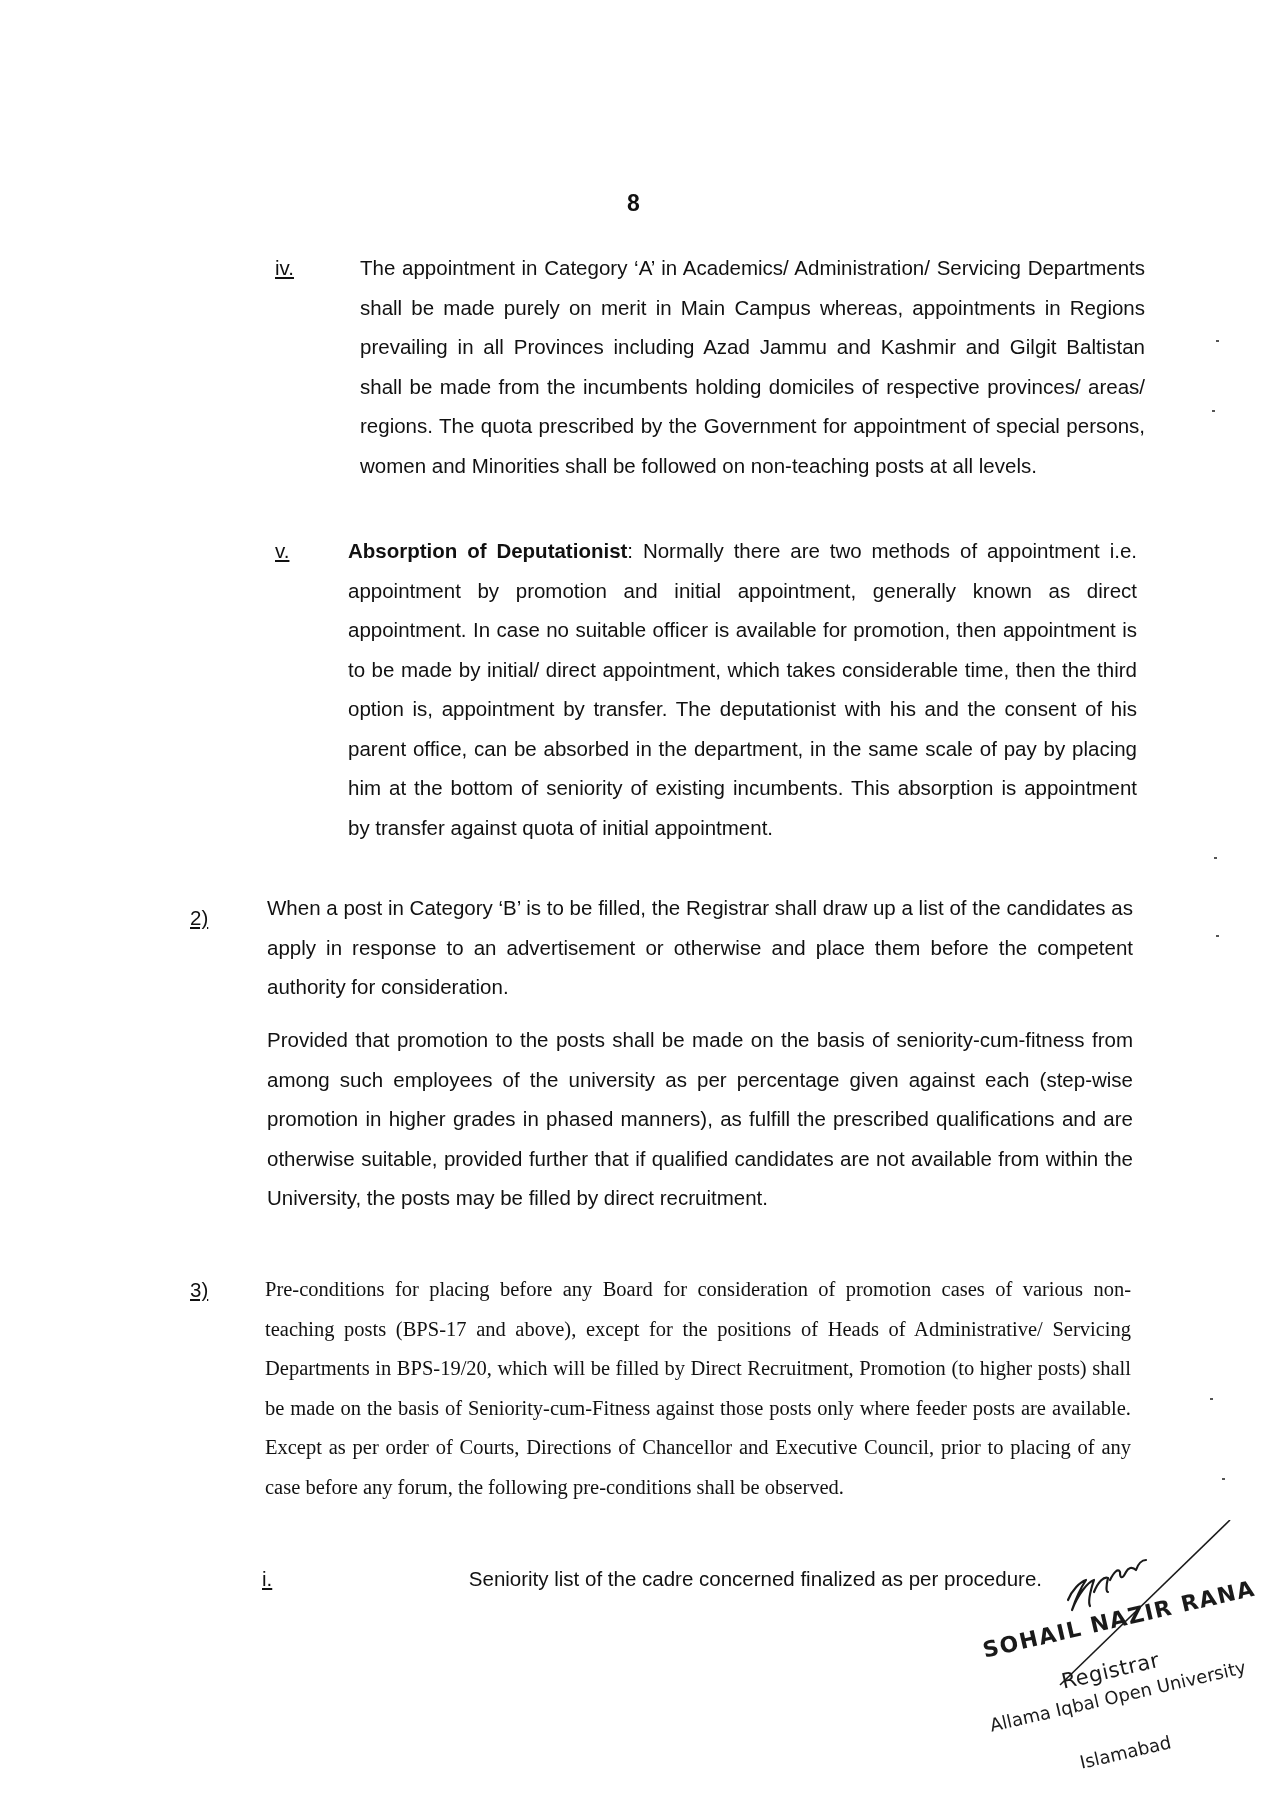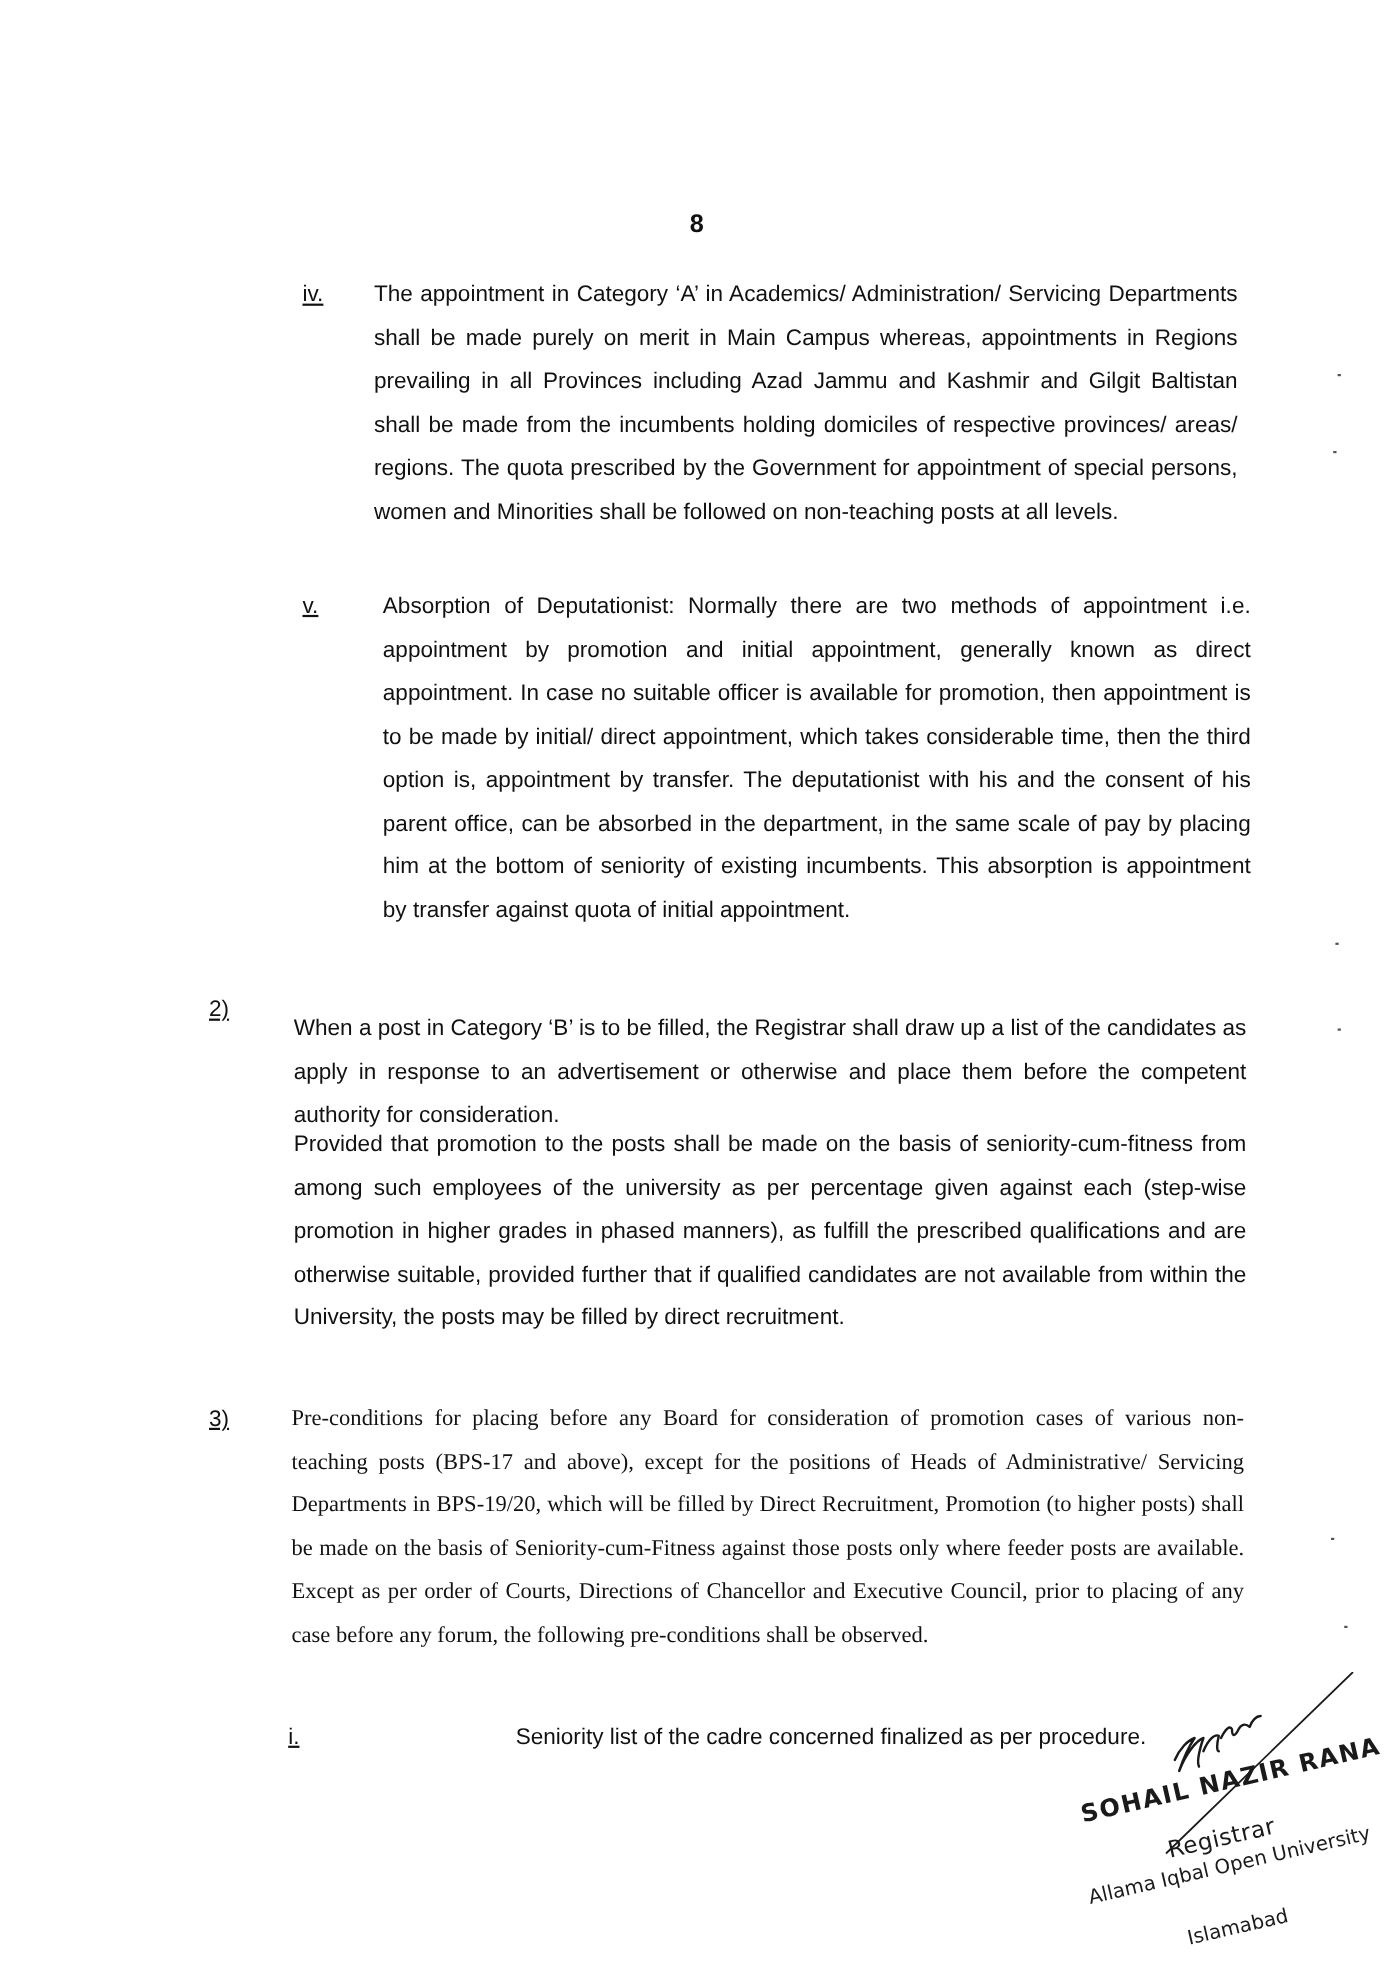--- a/index.html
+++ b/index.html
@@ -30,33 +30,33 @@
       line-height: 39.5px;
       text-align: justify;
     }
     .para.last-left { text-align-last: left; }
     .marker {
       position: absolute;
       font-size: 20.5px;
       line-height: 39.5px;
       text-decoration: underline;
     }
-    .bold { font-weight: normal; }
+    .bold { font-weight: bold; }
 
     
     #m-iv   { left: 275px; top: 248px; }
-    #p-iv   { left: 340px; top: 248px; width: 785px; }
+    #p-iv   { left: 360px; top: 248px; width: 785px; }
 
     
     #m-v    { left: 275px; top: 531px; }
     #p-v    { left: 348px; top: 531px; width: 789px; }
 
     
     #m-2    { left: 190px; top: 898px; }
-    #p-2    { left: 267px; top: 915px; width: 866px; }
+    #p-2    { left: 267px; top: 888px; width: 866px; }
     #p-2b   { left: 267px; top: 1020px; width: 866px; }
 
     
     #m-3    { left: 190px; top: 1270px; }
     #p-3    { left: 265px; top: 1270px; width: 866px; font-family: Liberation Serif, serif; }
 
     
     #m-i    { left: 262px; top: 1559px; }
     #p-i    { left: 342px; top: 1559px; width: 700px; text-align: right; }
 

